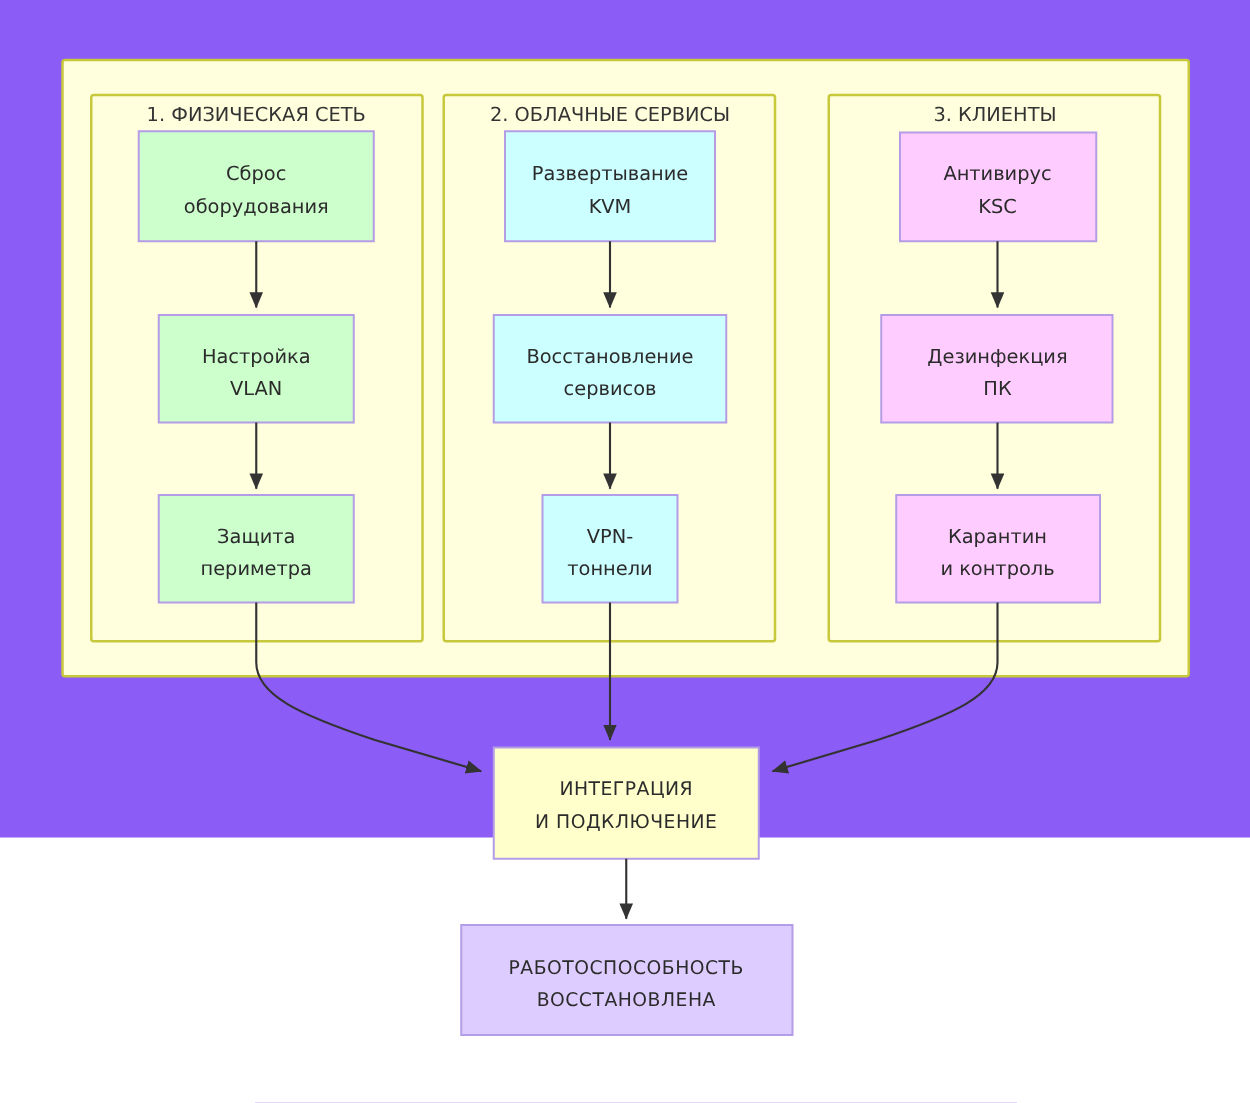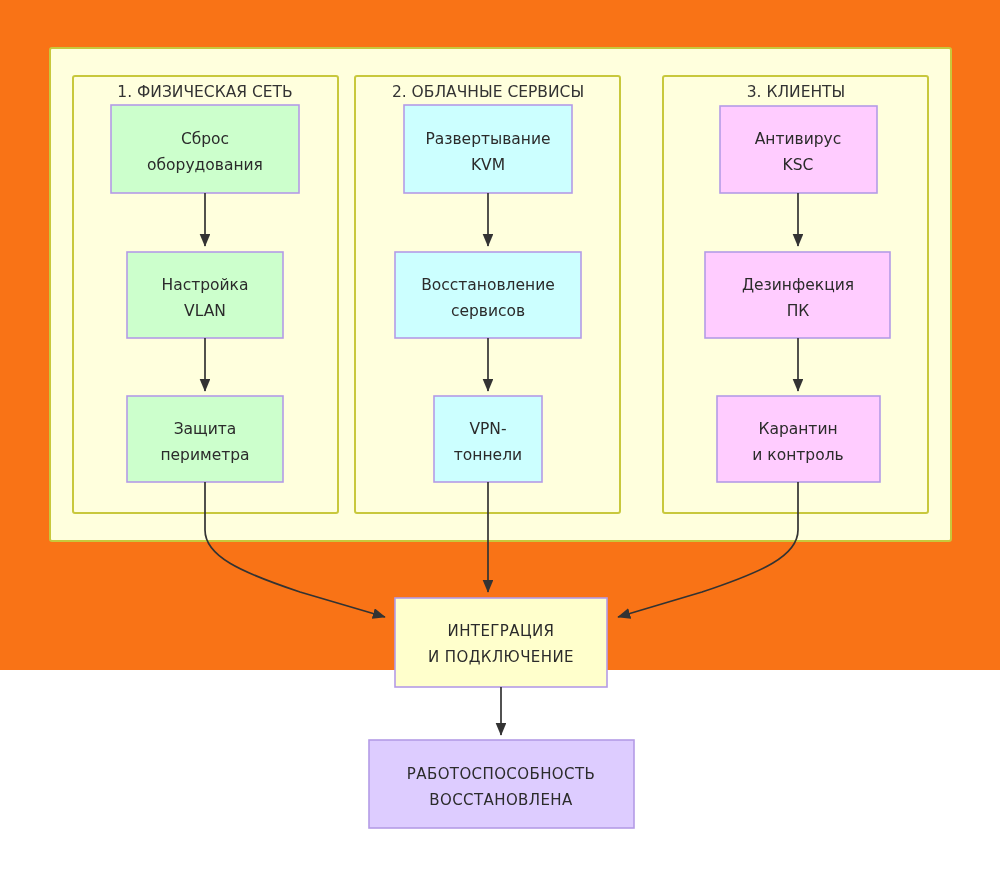--- a/index.html
+++ b/index.html
@@ -10,21 +10,21 @@
   body {
     width: 1000px;
     height: 882px;
     font-family: "DejaVu Sans", "Liberation Sans", sans-serif;
     overflow: hidden;
   }
   #diagram-root {
     position: relative;
     width: 1000px;
     height: 670px;
-    background: #f97316;
+    background: #8b5cf6;
   }
   svg#diagram-svg {
     display: block;
     width: 1000px;
     height: 882px;
   }
   .panel-rect {
     fill: #ffffdd;
     stroke: #c8c83c;
     stroke-width: 2;

